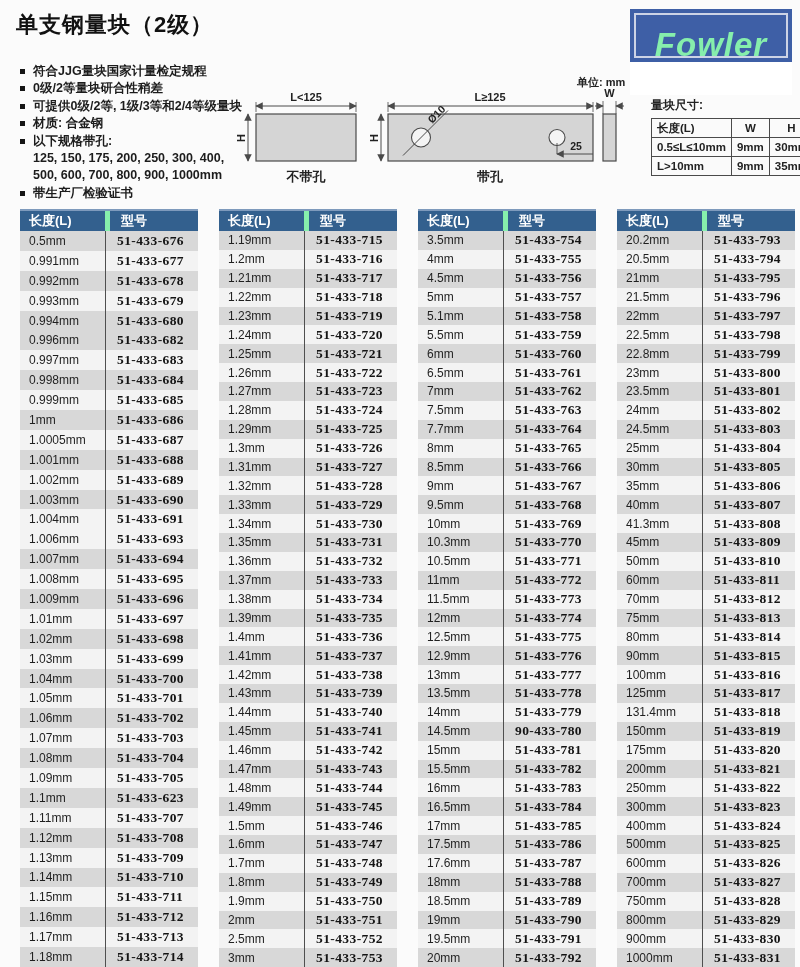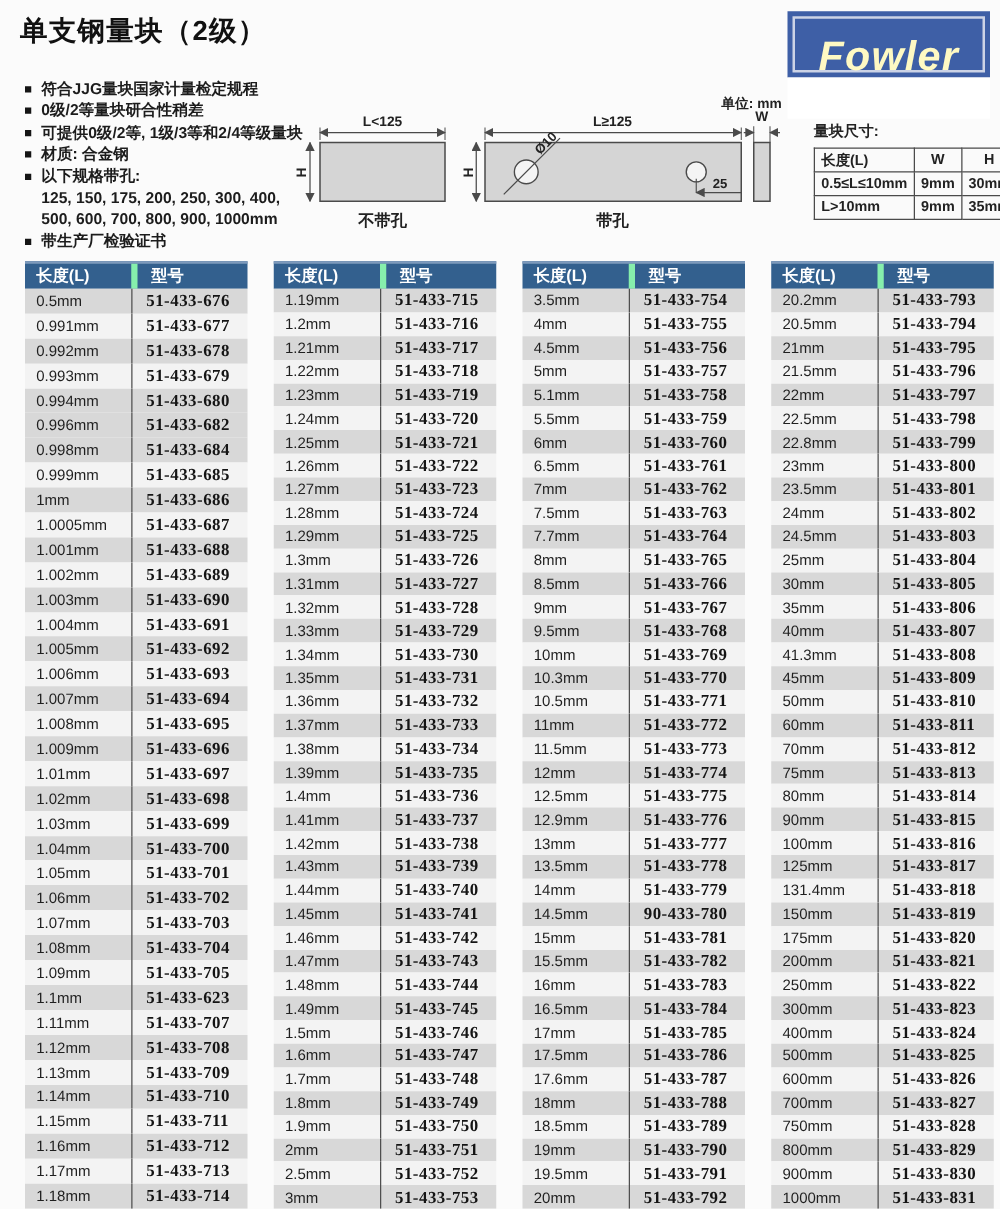--- a/index.html
+++ b/index.html
@@ -20,21 +20,21 @@
   .logo {
     position:absolute; left:630px; top:9px; width:162px; height:53px;
     background:#3e5fa6;
   }
   .logo-inner {
     position:absolute; left:4px; top:4px; right:4px; bottom:4px;
     border:2px solid #ccd3e6;
     display:flex; align-items:center; justify-content:center;
   }
   .logo-text {
-    font-style:italic; font-weight:bold; font-size:33px; color:#fef9c3;
+    font-style:italic; font-weight:bold; font-size:33px; color:#86efac;
     letter-spacing:1px; transform:translateY(-1px);margin-top:20px;
   }
   .logo-strip {
     position:absolute; left:630px; top:62px; width:162px; height:33px;
     background:#ffffff;
   }
   
   .features { position:absolute; left:20px; top:63px; width:350px; }
   .feat-line { display:flex; align-items:flex-start; line-height:17.4px; }
   .feat-marker {
@@ -226,20 +226,24 @@
         <span class="cell-model">51-433-679</span>
       </div>
       <div class="trow odd">
         <span class="cell-len">0.994mm</span>
         <span class="cell-model">51-433-680</span>
       </div>
       <div class="trow odd">
         <span class="cell-len">0.996mm</span>
         <span class="cell-model">51-433-682</span>
       </div>
+      <div class="trow even">
+        <span class="cell-len">0.997mm</span>
+        <span class="cell-model">51-433-683</span>
+      </div>
       <div class="trow odd">
         <span class="cell-len">0.998mm</span>
         <span class="cell-model">51-433-684</span>
       </div>
       <div class="trow even">
         <span class="cell-len">0.999mm</span>
         <span class="cell-model">51-433-685</span>
       </div>
       <div class="trow odd">
         <span class="cell-len">1mm</span>
@@ -257,24 +261,20 @@
         <span class="cell-len">1.002mm</span>
         <span class="cell-model">51-433-689</span>
       </div>
       <div class="trow odd">
         <span class="cell-len">1.003mm</span>
         <span class="cell-model">51-433-690</span>
       </div>
       <div class="trow even">
         <span class="cell-len">1.004mm</span>
         <span class="cell-model">51-433-691</span>
-      </div>
-      <div class="trow odd">
-        <span class="cell-len">1.005mm</span>
-        <span class="cell-model">51-433-692</span>
       </div>
       <div class="trow even">
         <span class="cell-len">1.006mm</span>
         <span class="cell-model">51-433-693</span>
       </div>
       <div class="trow odd">
         <span class="cell-len">1.007mm</span>
         <span class="cell-model">51-433-694</span>
       </div>
       <div class="trow even">

